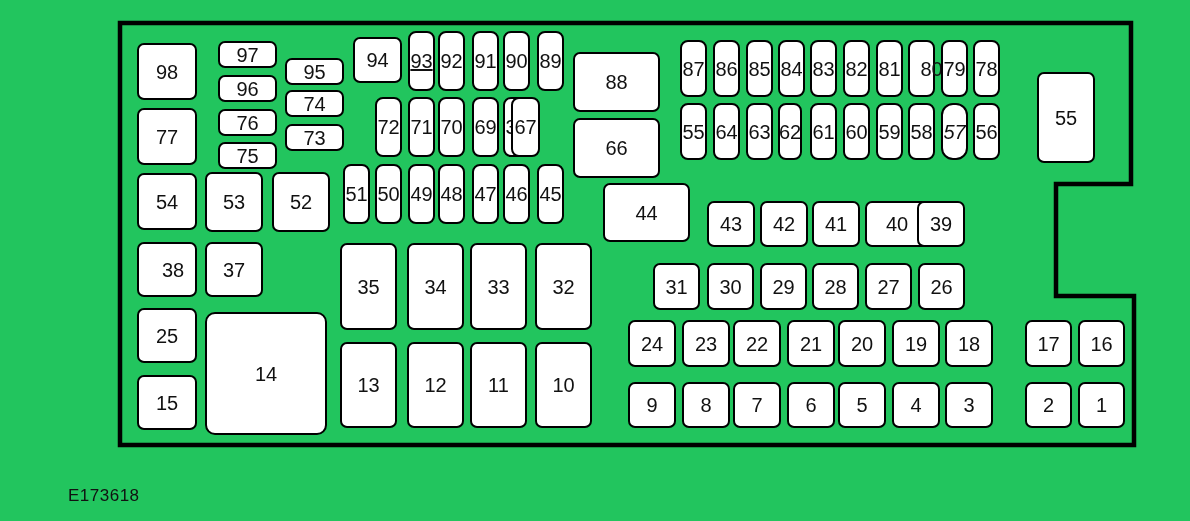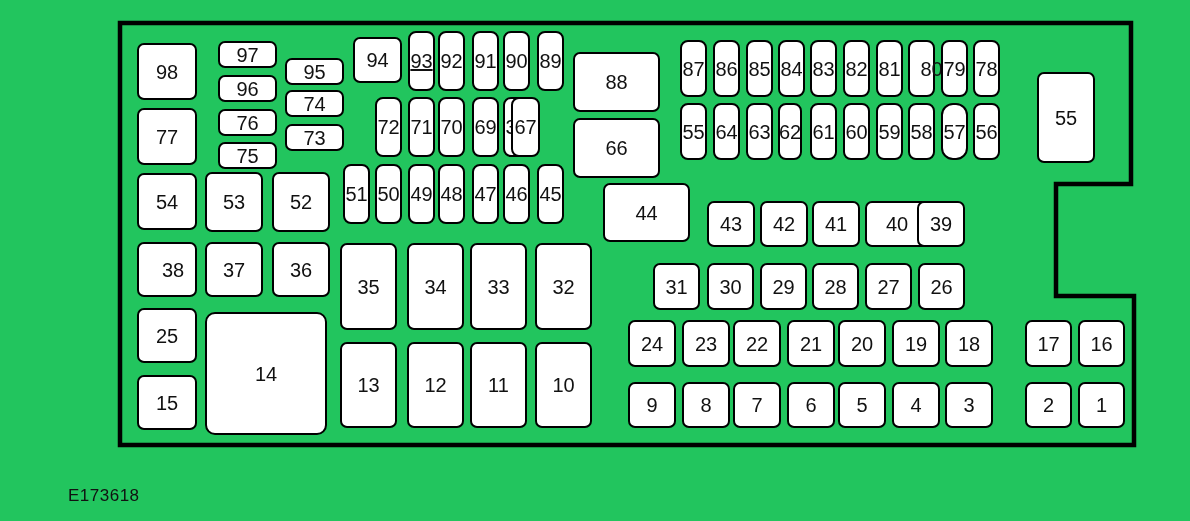--- a/index.html
+++ b/index.html
@@ -98,23 +98,20 @@
       </div>
       <div class="fuse-box" style="left: 205px; top: 172px; width: 58px; height: 60px; border-radius: 7px; border-color: rgb(0, 0, 0); color: rgb(17, 17, 17);">
         <span>53</span>
       </div>
       <div class="fuse-box" style="left: 272px; top: 172px; width: 58px; height: 60px; border-radius: 7px; border-color: rgb(0, 0, 0); color: rgb(17, 17, 17);">
         <span>52</span>
       </div>
       <div class="fuse-box" style="left: 205px; top: 242px; width: 58px; height: 55px; border-radius: 7px; border-color: rgb(0, 0, 0); color: rgb(17, 17, 17);">
         <span>37</span>
       </div>
-      <div class="fuse-box" style="left: 272px; top: 242px; width: 58px; height: 55px; border-radius: 7px; border-color: rgb(0, 0, 0); color: rgb(17, 17, 17);">
-        <span>36</span>
-      </div>
       <div class="fuse-box" style="left: 205px; top: 312px; width: 122px; height: 123px; border-radius: 10px; border-color: rgb(0, 0, 0); color: rgb(17, 17, 17);">
         <span>14</span>
       </div>
       <div class="fuse-box" style="left: 353px; top: 37px; width: 49px; height: 46px; border-radius: 7px; border-color: rgb(0, 0, 0); color: rgb(17, 17, 17);">
         <span>94</span>
       </div>
       <div class="fuse-box" style="left: 408px; top: 31px; width: 27px; height: 60px; border-radius: 8px; border-color: rgb(0, 0, 0); color: rgb(17, 17, 17); text-decoration: underline;">
         <span>93</span>
       </div>
       <div class="fuse-box" style="left: 438px; top: 31px; width: 27px; height: 60px; border-radius: 8px; border-color: rgb(0, 0, 0); color: rgb(17, 17, 17);">
@@ -221,21 +218,21 @@
       </div>
       <div class="fuse-box" style="left: 843px; top: 103px; width: 27px; height: 57px; border-radius: 8px; border-color: rgb(0, 0, 0); color: rgb(17, 17, 17);">
         <span>60</span>
       </div>
       <div class="fuse-box" style="left: 876px; top: 103px; width: 27px; height: 57px; border-radius: 8px; border-color: rgb(0, 0, 0); color: rgb(17, 17, 17);">
         <span>59</span>
       </div>
       <div class="fuse-box" style="left: 908px; top: 103px; width: 27px; height: 57px; border-radius: 8px; border-color: rgb(0, 0, 0); color: rgb(17, 17, 17);">
         <span>58</span>
       </div>
-      <div class="fuse-box" style="left: 941px; top: 103px; width: 27px; height: 57px; border-radius: 12px; border-color: rgb(0, 0, 0); color: rgb(17, 17, 17);">
+      <div class="fuse-box" style="left: 941px; top: 103px; width: 27px; height: 57px; border-radius: 12px; border-color: rgb(0, 0, 0); color: rgb(17, 17, 17); font-style: italic;">
         <span>57</span>
       </div>
       <div class="fuse-box" style="left: 973px; top: 103px; width: 27px; height: 57px; border-radius: 8px; border-color: rgb(0, 0, 0); color: rgb(17, 17, 17);">
         <span>56</span>
       </div>
       <div class="fuse-box" style="left: 1037px; top: 72px; width: 58px; height: 91px; border-radius: 7px; border-color: rgb(0, 0, 0); color: rgb(17, 17, 17);">
         <span>55</span>
       </div>
       <div class="fuse-box" style="left: 603px; top: 183px; width: 87px; height: 59px; border-radius: 7px; border-color: rgb(0, 0, 0); color: rgb(17, 17, 17);">
         <span>44</span>

